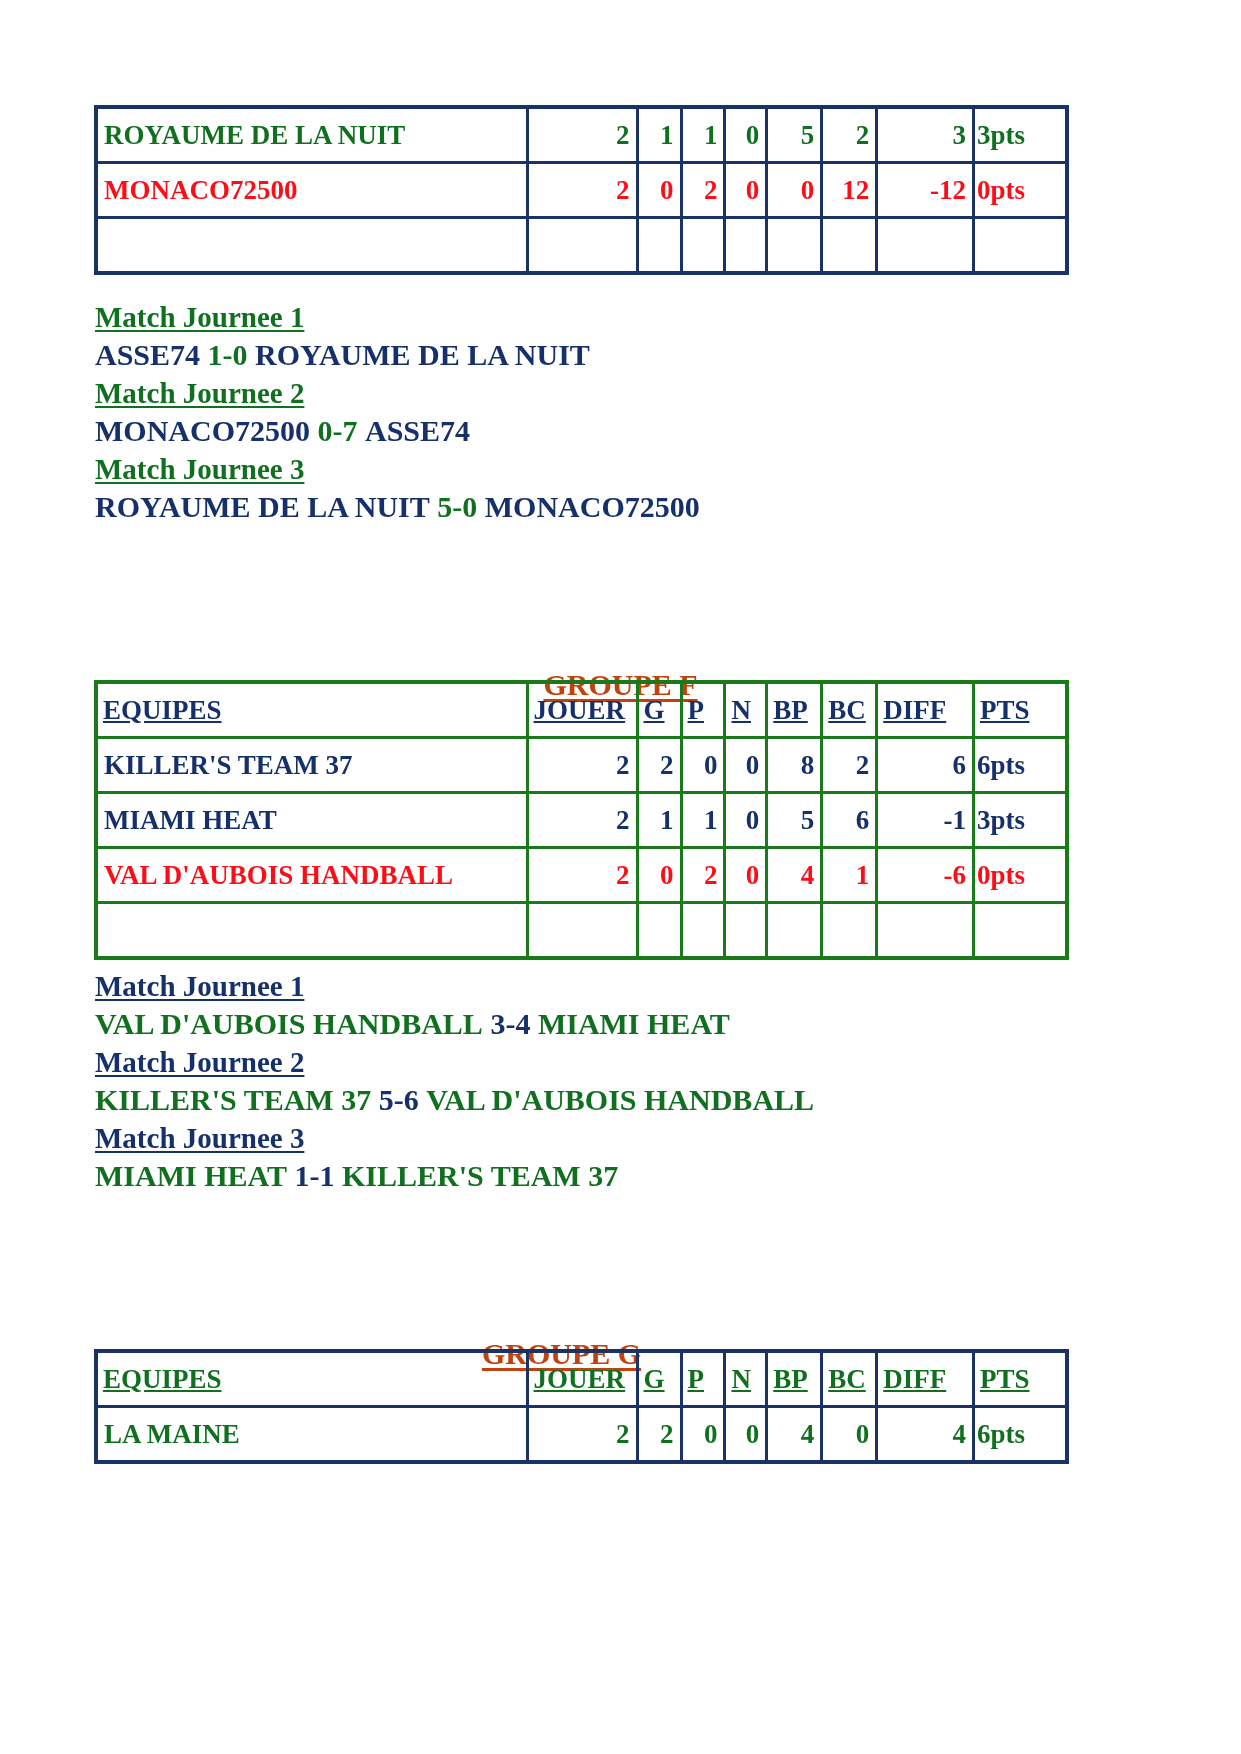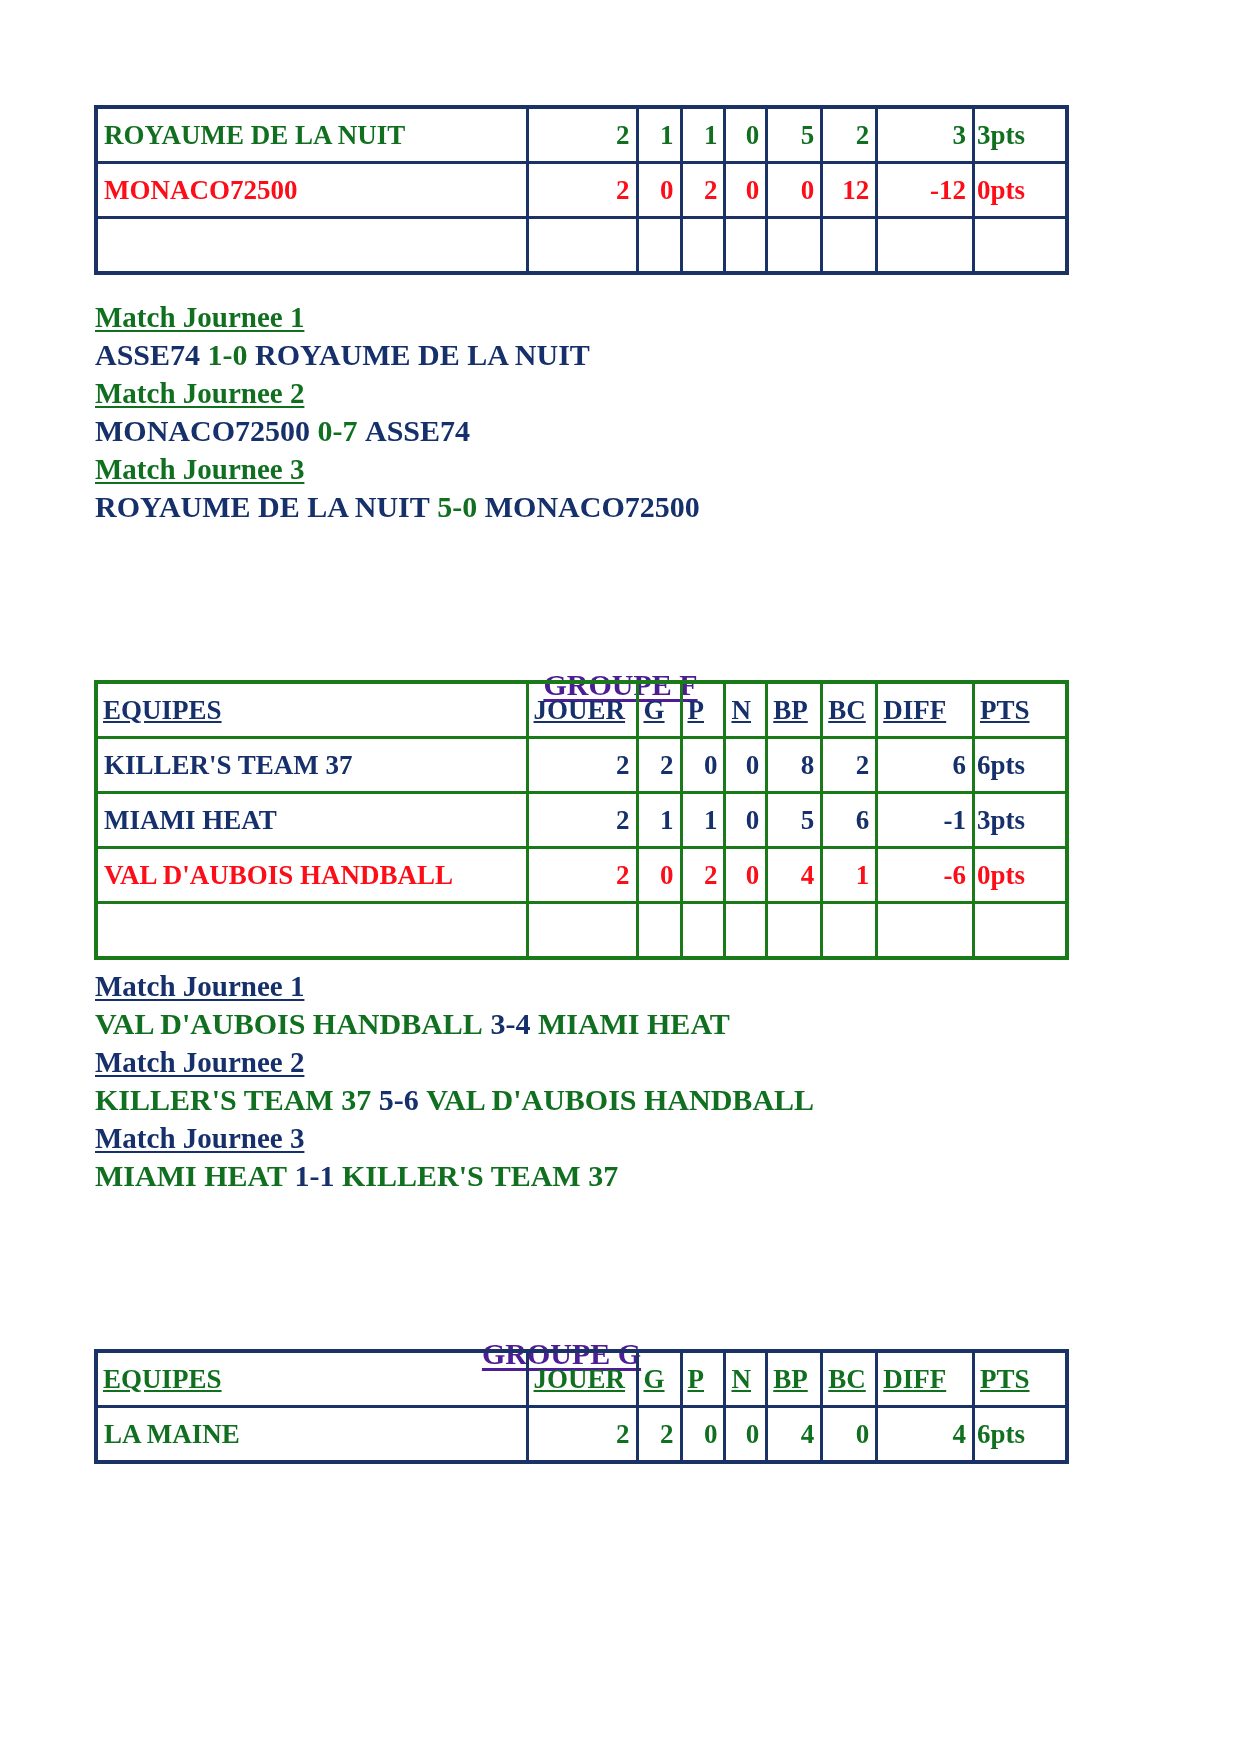--- a/index.html
+++ b/index.html
@@ -74,21 +74,21 @@
     line-height: 38px;
     white-space: nowrap;
   }
 
   
   .group-title {
     font-size: 30px;
     font-weight: bold;
     text-decoration: underline;
     text-underline-offset: 4px;
-    color: #4c1d95;
+    color: #c2410c;
     text-align: center;
     white-space: nowrap;
   }
 
   .sp { display: inline; }
 </style>
 </head>
 <body>
 
 <div class="page">

